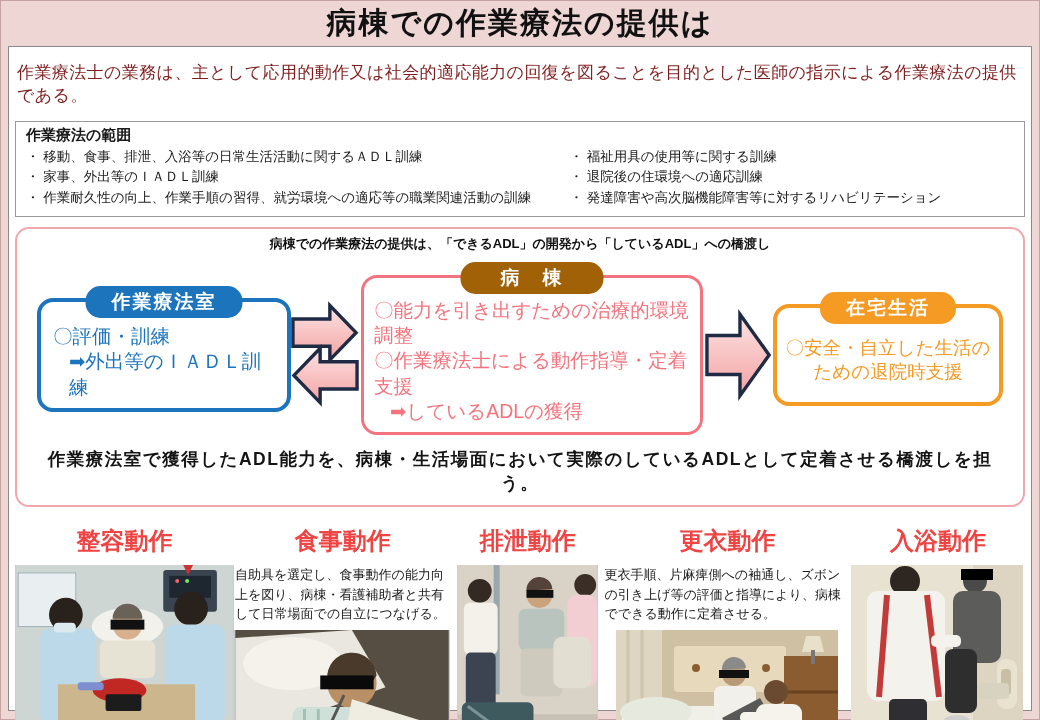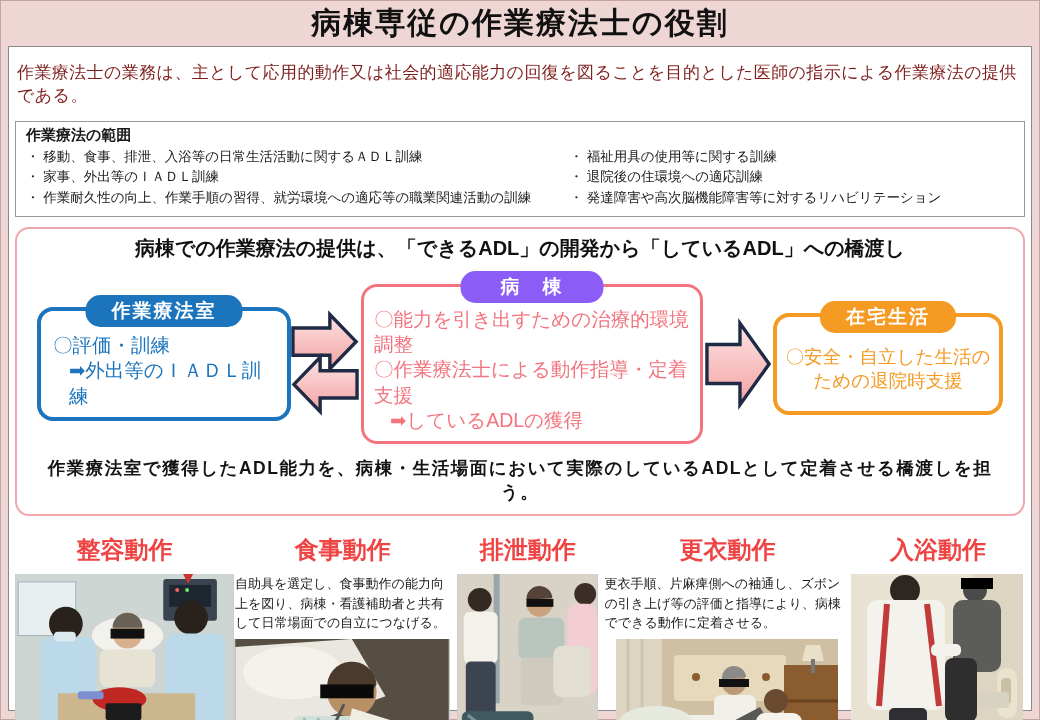--- a/index.html
+++ b/index.html
@@ -13,32 +13,32 @@
            border:1px solid #8a8a8a;padding:8px 4px 0 4px;}
   .statement{font-size:17px;font-weight:normal;letter-spacing:.4px;padding:6px 4px 10px 4px;color:#7f1d1d;}
   .scope-box{border:1px solid #9a9a9a;margin:4px 2px;padding:4px 10px 8px 10px;}
   .scope-title{font-size:15px;font-weight:bold;margin-bottom:2px;}
   .scope-cols{display:flex;}
   .scope-col{font-size:13.5px;line-height:1.5;}
   .scope-col.left{width:55%;}
   .scope-col.right{width:45%;}
   .bridge-box{border:2px solid #f0a8ac;border-radius:14px;margin:10px 2px 8px 2px;
               padding:6px 12px 10px 12px;}
-  .bridge-title{text-align:center;font-size:20px;font-weight:bold;color:#111;}
+  .bridge-title{text-align:center;font-size:13px;font-weight:bold;color:#111;}
   .diagram{display:flex;align-items:center;margin-top:22px;padding:0 8px;}
   .stage{position:relative;background:#fff;border-radius:16px;}
   .stage-tab{position:absolute;top:-16px;left:50%;transform:translateX(-50%);
              color:#fff;font-size:19px;font-weight:bold;padding:3px 26px;border-radius:15px;
              white-space:nowrap;letter-spacing:2px;}
   .stage-body{font-size:19.5px;line-height:1.3;}
   .stage1{width:254px;min-height:102px;border:4px solid #1b74bc;}
   .stage1 .stage-tab{background:#1b74bc;}
   .stage1 .stage-body{color:#1b74bc;padding:22px 20px 8px 12px;}
   .stage2{flex:1;min-height:110px;border:3px solid #f3747e;margin:0 2px;}
-  .stage2 .stage-tab{background:#8b5cf6;padding:3px 40px;}
+  .stage2 .stage-tab{background:#a16207;padding:3px 40px;}
   .stage2 .stage-body{color:#f3747e;padding:20px 6px 8px 10px;}
   .stage3{width:230px;min-height:102px;border:4px solid #f59a23;display:flex;align-items:center;}
   .stage3 .stage-tab{background:#f59a23;}
   .stage3 .stage-body{color:#f59a23;font-size:18.5px;text-align:center;padding:14px 4px 4px 4px;width:100%;}
   .indent{padding-left:16px;}
   .arrow-wrap{flex:0 0 auto;display:flex;align-items:center;justify-content:center;}
   .bridge-footer{margin-top:12px;text-align:center;font-size:17.5px;font-weight:bold;
                  letter-spacing:1.5px;color:#141414;}
   .activities{display:flex;justify-content:space-between;padding:4px 2px 0 2px;}
   .act{display:flex;flex-direction:column;}
@@ -51,21 +51,21 @@
   .c3{width:152px;} .c3 .photo{width:141px;height:195px;margin:0 auto;}
   .c4{width:248px;} .c4 .photo{width:222px;height:158px;margin:4px auto 0 auto;}
   .c5{width:174px;} .c5 .photo{width:172px;height:186px;}
   .cap-above{margin-bottom:2px;}
 </style>
 </head>
 <body>
 
 <div class="page">
   <div class="titlebar">
-    <div class="page-title">病棟専従の作業療法士の役割</div>
+    <div class="page-title">病棟での作業療法の提供は</div>
   </div>
 
   <div class="content">
 
     <div class="statement">作業療法士の業務は、主として応用的動作又は社会的適応能力の回復を図ることを目的とした医師の指示による作業療法の提供である。</div>
 
     <div class="scope-box">
       <div class="scope-title">作業療法の範囲</div>
       <div class="scope-cols">
         <div class="scope-col left">

